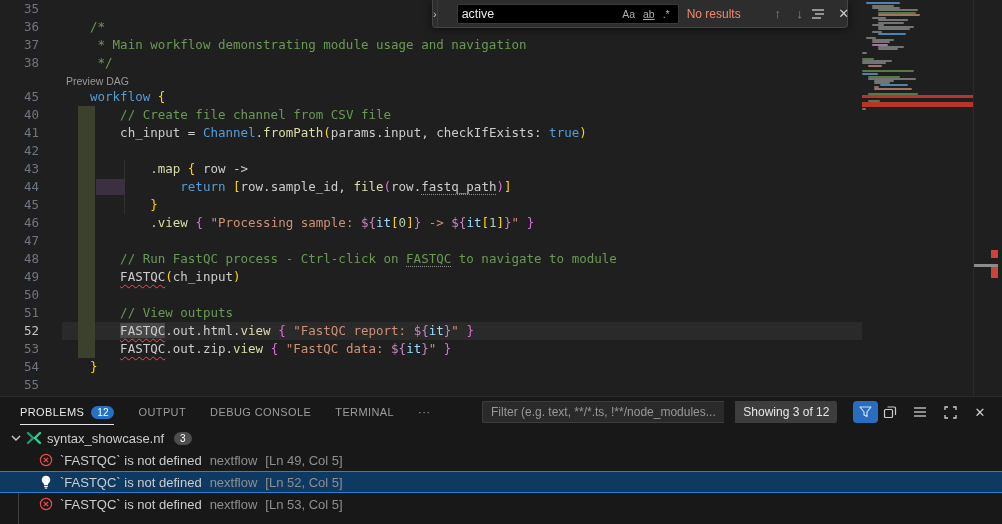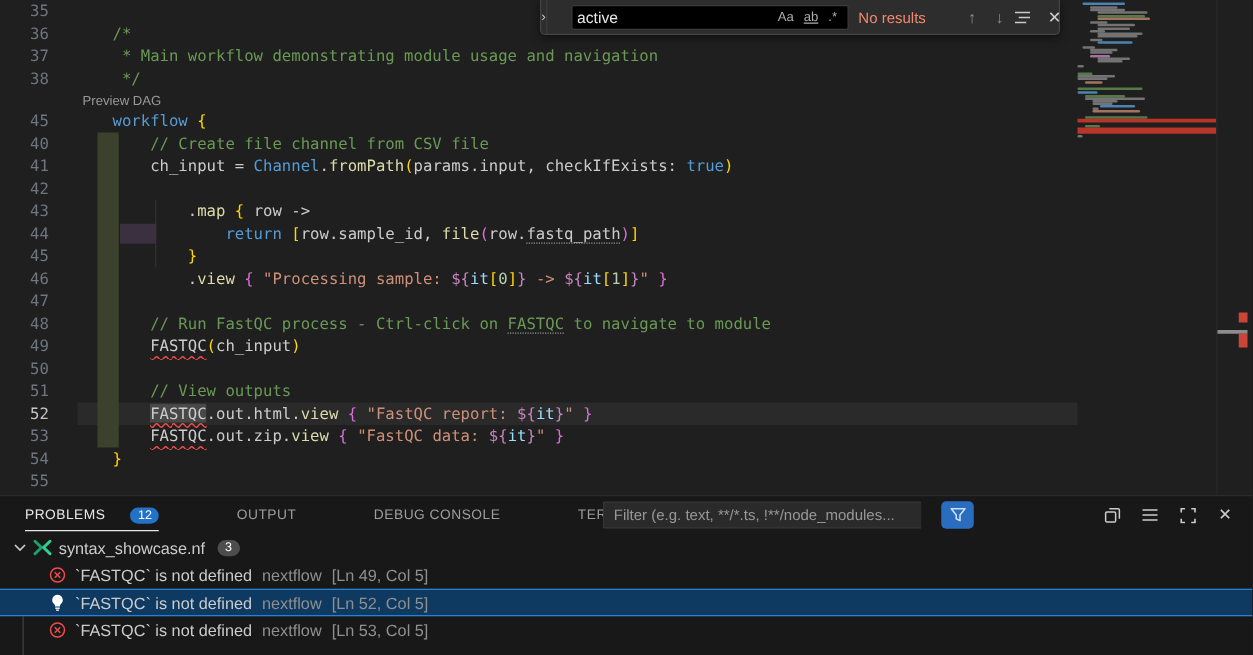--- a/index.html
+++ b/index.html
@@ -68,27 +68,27 @@
   .mm-r { background:#b8352a; border-radius:0; }
   #ruler { position:absolute; left:973px; top:0; width:29px; height:396px;
     border-left:1px solid #2a2a2a; }
   .ruler-err { position:absolute; left:17px; width:7px; background:#cc4437; }
   #ruler-cursor { position:absolute; left:0; top:264px; width:24px; height:3px; background:#8c8c8c; }
 
   
   #panel { position:absolute; left:0; top:396px; width:1002px; height:128px;
     background:#181818; border-top:1px solid #2b2b2b; }
   #panel-header { position:relative; height:30px; display:flex; align-items:center; }
-  #panel-tabs { display:flex; align-items:center; height:100%; padding-left:20px;gap:38px; }
+  #panel-tabs { display:flex; align-items:center; height:100%; padding-left:20px; }
   .panel-tab { height:100%; display:flex; align-items:center; margin-right:24px;
     font-size:11px; letter-spacing:0.4px; color:#9d9d9d; cursor:pointer; position:relative; }
   .panel-tab.active { color:#e7e7e7; }
   .panel-tab.active::after { content:""; position:absolute; left:0; right:0; bottom:2px;
     height:1px; background:#e7e7e7; }
-  .tab-badge { margin-left:20px; background:#2472c8; color:#ffffff; font-size:10px;
+  .tab-badge { margin-left:7px; background:#2472c8; color:#ffffff; font-size:10px;
     border-radius:10px; padding:1px 6px; letter-spacing:0; }
   #filter-group { position:absolute; left:482px; top:4px; width:396px; height:22px; display:flex;gap:11px; }
   #filter-input { width:255px; height:22px; background:#2a2a2a; border:1px solid #3c3c3c;
     border-right:none; border-radius:2px 0 0 2px; color:#989898; font-size:12px; padding:0 8px;
     outline:none; font-family:"Liberation Sans",sans-serif; }
   #filter-input::placeholder { color:#989898; }
   #filter-showing { height:22px; background:#3d3d3d; color:#e7e7e7; font-size:12px;
     display:flex; align-items:center; padding:0 8px; border-radius:0 2px 2px 0; white-space:nowrap; }
   #filter-funnel { margin-left:5px; width:26px; height:22px; background:#2a6dbf; border-radius:4px;
     display:flex; align-items:center; justify-content:center; cursor:pointer; }
@@ -239,20 +239,21 @@
           <div class="panel-tab">
             <span>TERMINAL</span>
           </div>
           <div class="panel-tab">
             <span>···</span>
           </div>
         </div>
 
       <div id="filter-group">
         <input id="filter-input" placeholder="Filter (e.g. text, **/*.ts, !**/node_modules..." style="">
+        <div id="filter-showing">Showing 3 of 12</div>
         <div id="filter-funnel">
           <svg width="13" height="12" viewBox="0 0 13 12">
             <path d="M1 1h11L8 6v4.5L5 9V6L1 1z" fill="none" stroke="#cfe2f5" stroke-width="1.2" stroke-linejoin="round"></path>
           </svg>
         </div>
       </div>
 
       <div id="panel-actions">
         <span class="panel-action">
           <svg width="14" height="14" viewBox="0 0 14 14">

